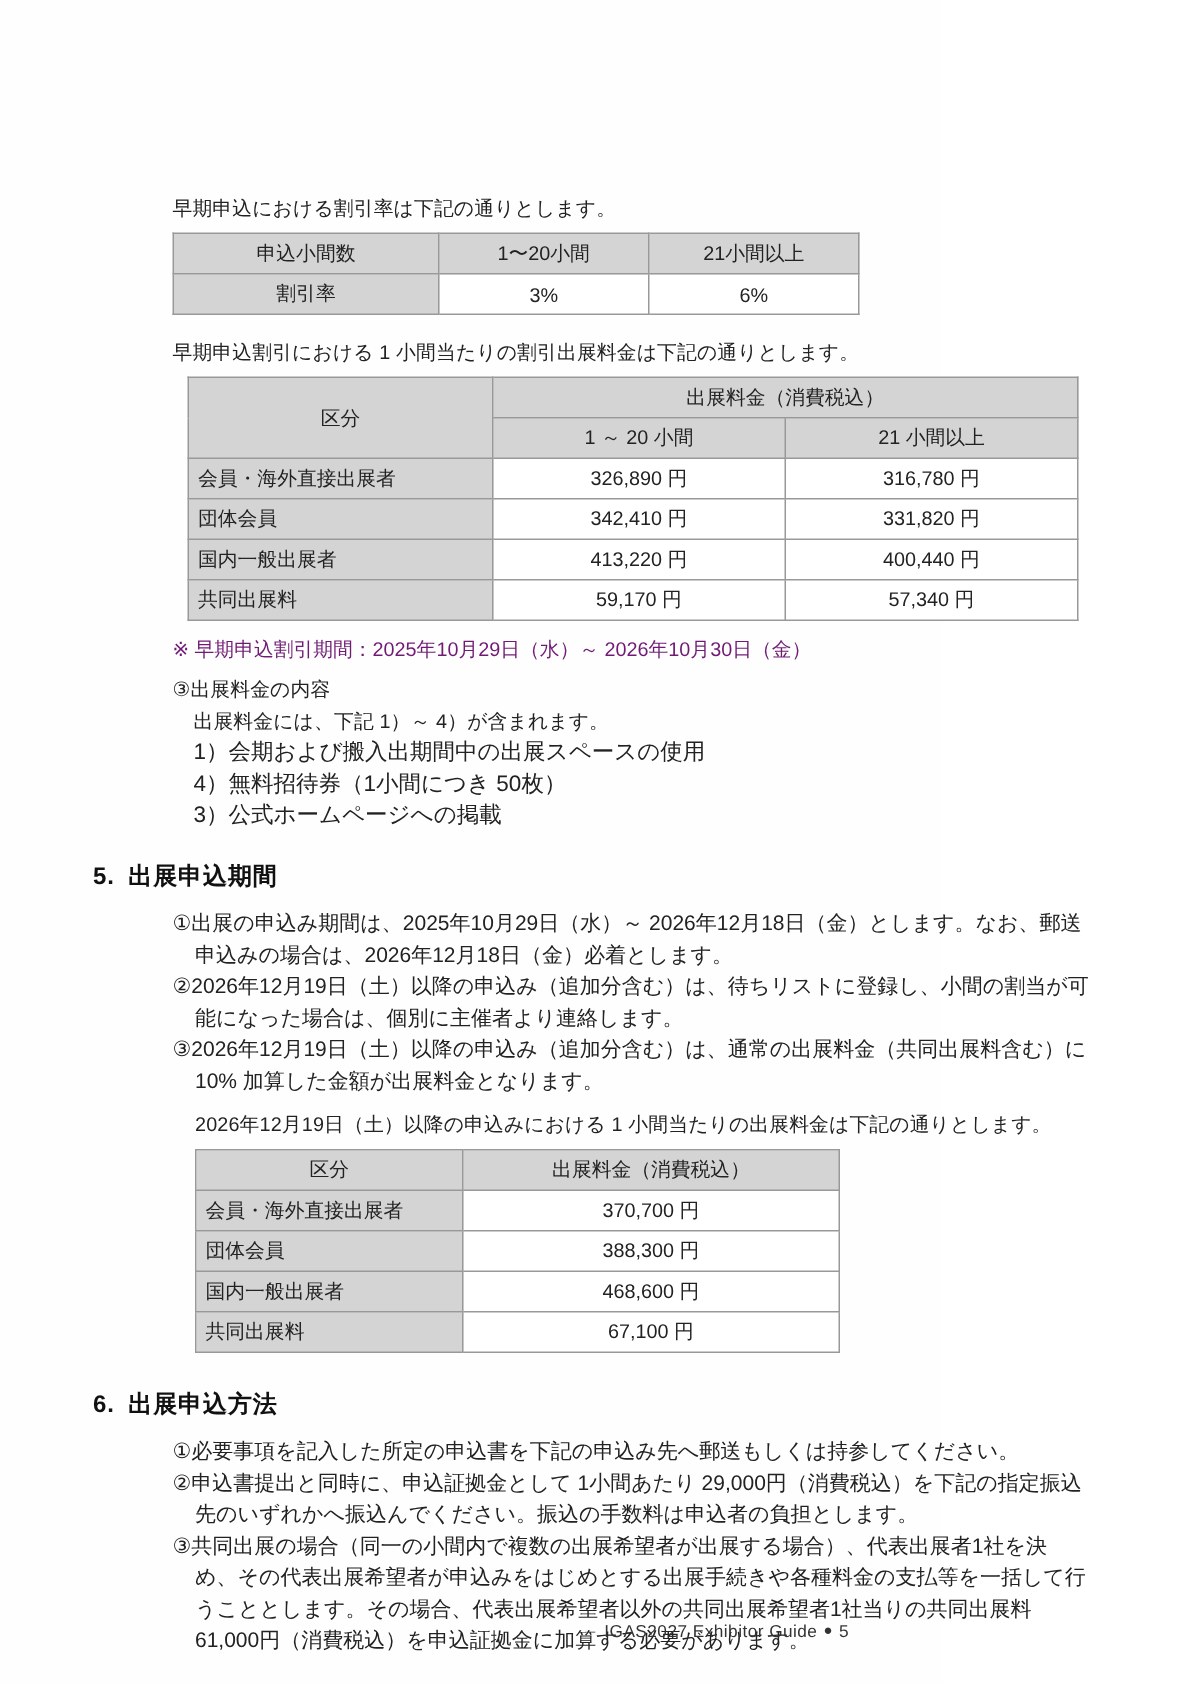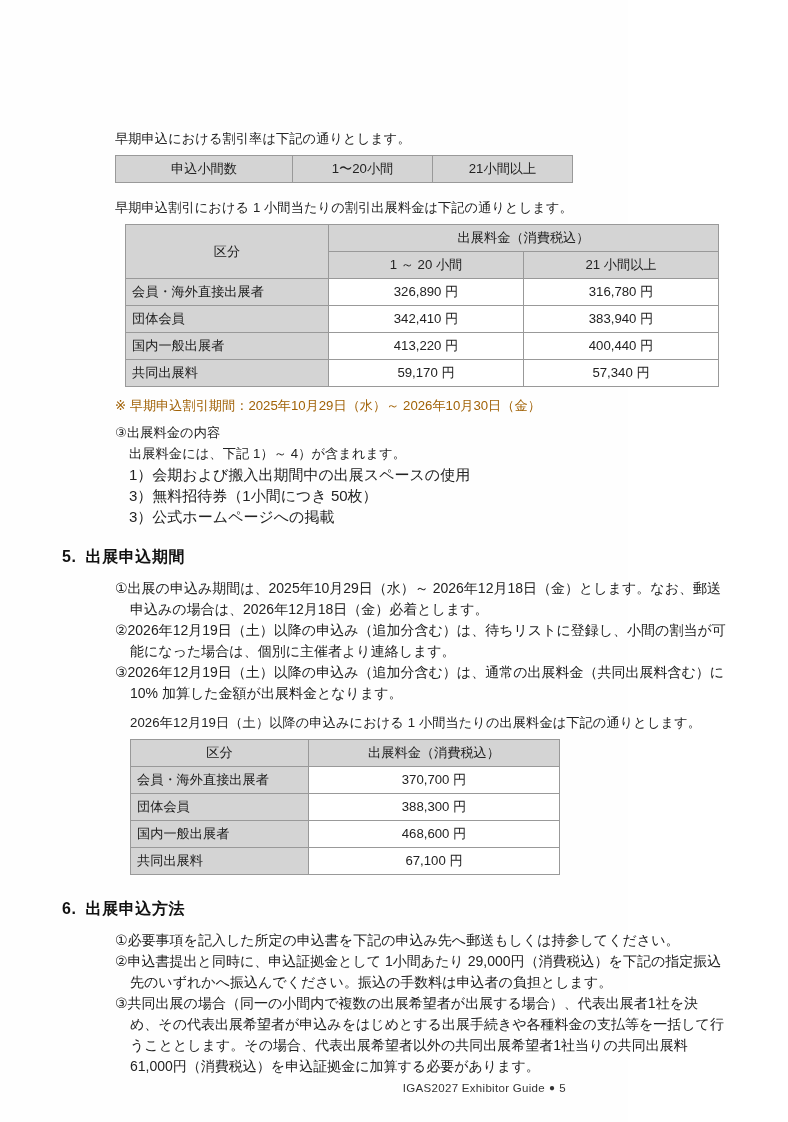--- a/index.html
+++ b/index.html
@@ -120,21 +120,21 @@
     line-height: 21px;
     color: #222;
     margin: 0;
     margin-left: 67px;
     padding-left: 22px;
     text-indent: -22px;
   }
   .li-note {
     font-size: 13.2px;
     line-height: 21px;
-    color: #a16207;
+    color: #701a75;
     margin: 0;
     margin-left: 53px;
     padding-left: 17px;
     text-indent: -17px;
   }
   b.strong { font-weight: normal; }
 
   
   .footer {
     position: absolute;
@@ -160,20 +160,25 @@
 
     <p class="para lead-note">早期申込における割引率は下記の通りとします。</p>
 
     <table class="doc-table t1">
       <tbody>
         <tr>
           <td class="hdr c0">申込小間数</td>
           <td class="hdr c1">1〜20小間</td>
           <td class="hdr c2">21小間以上</td>
         </tr>
+        <tr>
+          <td class="rowlbl c0" style="text-align:center;">割引率</td>
+          <td class="cell-c c1">3%</td>
+          <td class="cell-c c2">6%</td>
+        </tr>
       </tbody>
     </table>
 
     <div class="spacer-14"></div>
 
     <p class="para lead-note">早期申込割引における 1 小間当たりの割引出展料金は下記の通りとします。</p>
 
     <table class="doc-table t2">
       <tbody>
         <tr>
@@ -185,21 +190,21 @@
           <td class="hdr c2">21 小間以上</td>
         </tr>
         <tr>
           <td class="rowlbl c0">会員・海外直接出展者</td>
           <td class="cell-c c1">326,890 円</td>
           <td class="cell-c c2">316,780 円</td>
         </tr>
         <tr>
           <td class="rowlbl c0">団体会員</td>
           <td class="cell-c c1">342,410 円</td>
-          <td class="cell-c c2">383,940 円</td>
+          <td class="cell-c c2">331,820 円</td>
         </tr>
         <tr>
           <td class="rowlbl c0">国内一般出展者</td>
           <td class="cell-c c1">413,220 円</td>
           <td class="cell-c c2">400,440 円</td>
         </tr>
         <tr>
           <td class="rowlbl c0">共同出展料</td>
           <td class="cell-c c1">59,170 円</td>
           <td class="cell-c c2">57,340 円</td>
@@ -209,21 +214,21 @@
 
     <div class="spacer-8"></div>
 
     <p class="li-note">※ 早期申込割引期間：2025年10月29日（水）～ 2026年10月30日（金）</p>
 
     <div class="spacer-6"></div>
 
     <p class="para indent-1">③出展料金の内容</p>
     <p class="para" style="margin-left:67px;">出展料金には、下記 1）～ 4）が含まれます。</p>
     <p class="li-sub">1）会期および搬入出期間中の出展スペースの使用</p>
-    <p class="li-sub">3）無料招待券（1小間につき 50枚）</p>
+    <p class="li-sub">4）無料招待券（1小間につき 50枚）</p>
     <p class="li-sub">3）公式ホームページへの掲載</p>
 
     <div class="spacer-20"></div>
 
     <div class="sec-head">
       <span class="sec-num">5.</span>
       <span>出展申込期間</span>
     </div>
 
     <div class="spacer-10"></div>

